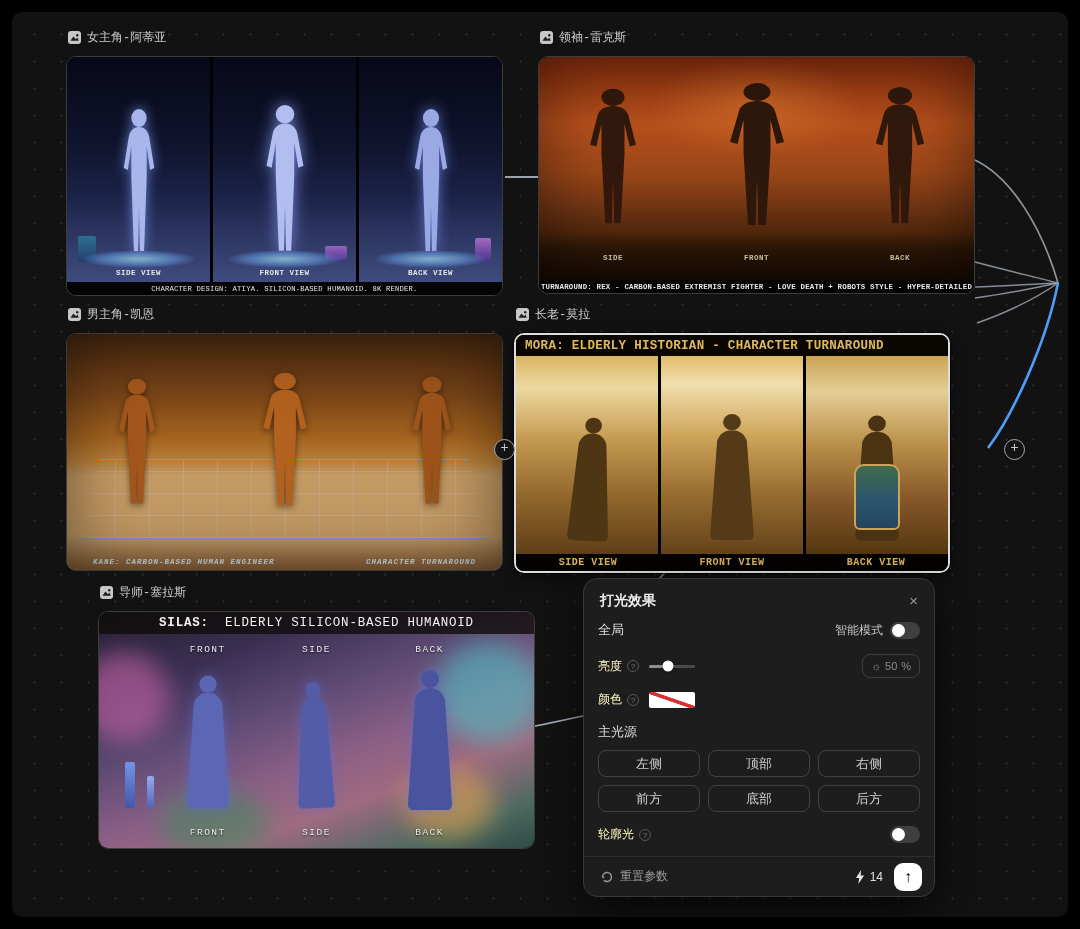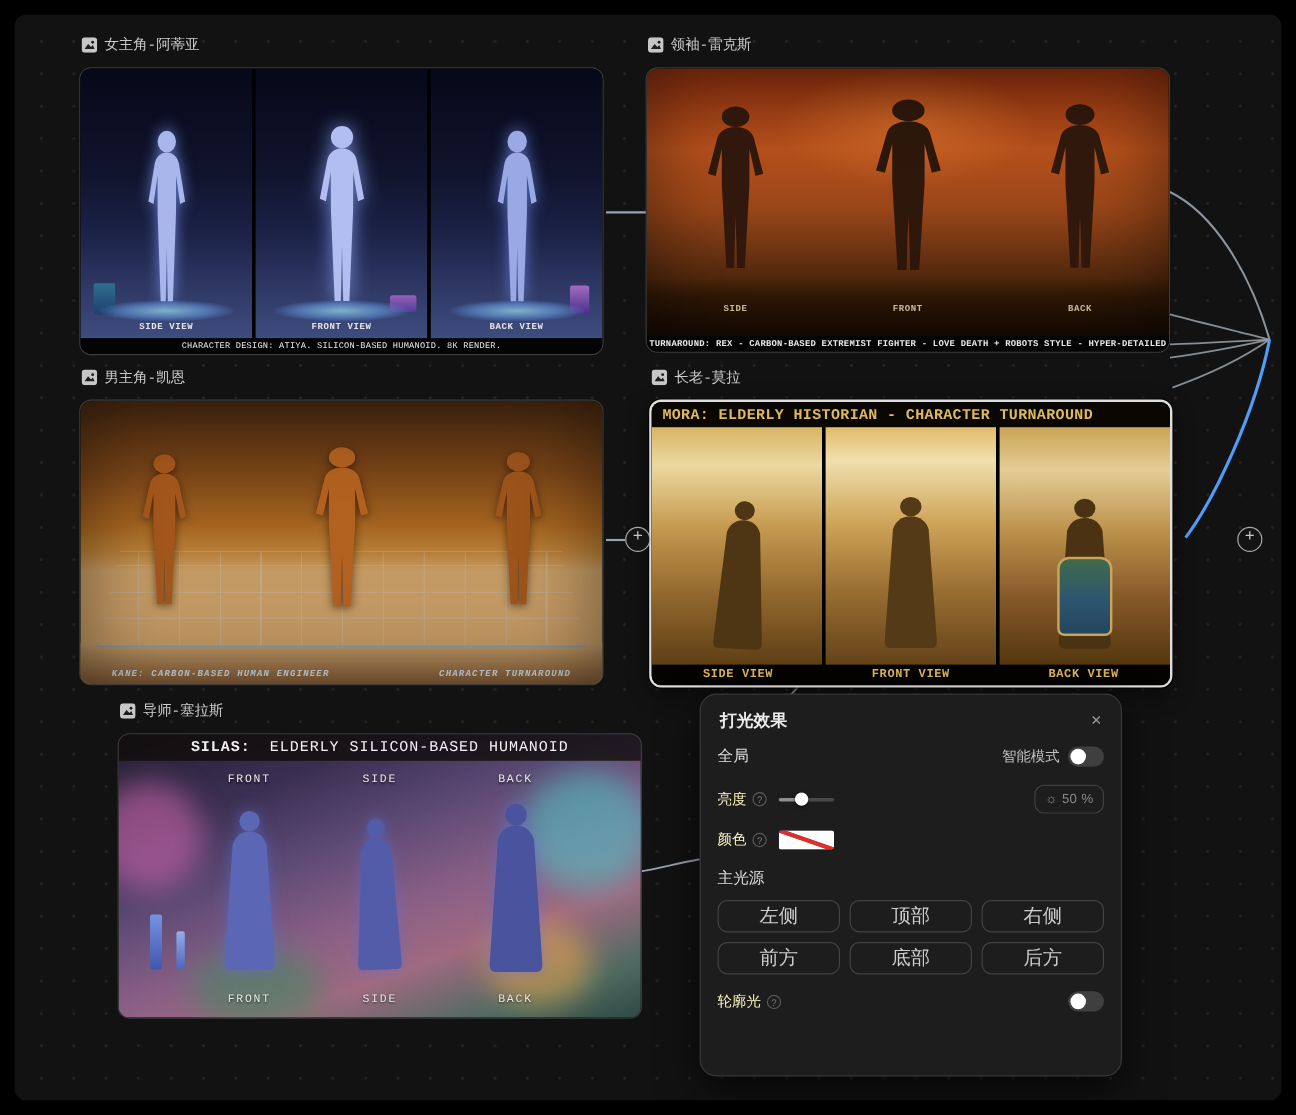--- a/index.html
+++ b/index.html
@@ -114,21 +114,21 @@
   .slider { position:relative; width:46px; height:3px; border-radius:2px; margin-left:10px;
     background:linear-gradient(90deg,#8f8f8f 0 46%,#4a4a4a 46% 100%); flex:none; }
   .knob { position:absolute; left:42%; top:50%; transform:translate(-50%,-50%); width:11px; height:11px; border-radius:50%; background:#fff; box-shadow:0 1px 3px rgba(0,0,0,.6); }
   .value-box { margin-left:auto; width:58px; height:24px; border:1px solid #3f3f3f; border-radius:8px;
     display:flex; align-items:center; justify-content:center; gap:4px; color:#8a8a8a; font-size:11px; }
   .row-color { margin-top:13px; }
   .swatch { width:46px; height:16px; background:#fff; border-radius:2px; margin-left:10px;
     background-image:linear-gradient(to top right, rgba(0,0,0,0) 43%, #d93030 45%, #d93030 55%, rgba(0,0,0,0) 57%); }
   .row-main { margin-top:15px; }
   .btn-grid { display:grid; grid-template-columns:repeat(3,1fr); gap:8px; margin-top:9px; }
-  .lt-btn { height:27px; border:1px solid #424242; border-radius:8px; background:none; color:#cfcfcf; font-size:16px; font-family:inherit; }
+  .lt-btn { height:27px; border:1px solid #424242; border-radius:8px; background:none; color:#cfcfcf; font-size:13px; font-family:inherit; }
   .row-rim { margin-top:14px; }
   .row-rim .toggle { margin-left:auto; }
 
   .panel-footer { position:absolute; left:0; right:0; bottom:0; height:40px; border-top:1px solid #2d2d2d;
     display:flex; align-items:center; padding:0 12px 0 16px; }
   .reset { display:flex; align-items:center; gap:6px; color:#9a9a9a; font-size:12px; }
   .foot-right { margin-left:auto; display:flex; align-items:center; gap:5px; color:#e0e0e0; font-size:12px; }
   .submit { width:28px; height:28px; border-radius:9px; border:none; background:#fff; color:#111; font-size:16px; font-weight:bold; line-height:26px; margin-left:6px; }
 
   .icon-img { width:13px; height:13px; flex:none; }
@@ -264,21 +264,21 @@
           <svg class="fig" style="left:84%; bottom:62px; height:134px; width:54px; color:#9e541b; filter:drop-shadow(0 2px 3px rgba(30,15,5,.6)); transform:translateX(-50%) scaleX(1.2);">
               <use href="#fig-person"></use>
             </svg>
           <div class="bp-text" style="left:6%;">KANE: CARBON-BASED HUMAN ENGINEER</div>
           <div class="bp-text" style="right:6%;">CHARACTER TURNAROUND</div>
         </div>
         <div class="shade"></div>
       </div>
     </div>
 
-    <div class="node" style="left:529px; top:295px; width:490px;">
+    <div class="node" style="left:502px; top:295px; width:490px;">
       <div class="node-label">
         <svg class="icon-img">
             <use href="#icon-image"></use>
           </svg>
         <span>长老-莫拉</span>
       </div>
       <div class="frame selected" style="width:436px; height:240px;">
         <div class="mora-title">MORA: ELDERLY HISTORIAN - CHARACTER TURNAROUND</div>
         <div class="mora-tri">
           <div class="pane mora-p1">
@@ -392,16 +392,31 @@
             <button class="lt-btn">底部</button>
             <button class="lt-btn">后方</button>
           </div>
           <div class="row row-rim">
             <span class="lbl dim">轮廓光</span>
             <span class="help">?</span>
             <span class="toggle"></span>
           </div>
         </div>
       </div>
+      <div class="panel-footer">
+        <span class="reset">
+          <svg width="14" height="14">
+              <use href="#icon-reset"></use>
+            </svg>
+          <span>重置参数</span>
+        </span>
+        <span class="foot-right">
+          <svg width="10" height="14">
+              <use href="#icon-bolt"></use>
+            </svg>
+          <span>14</span>
+          <button class="submit"><span>↑</span></button>
+        </span>
+      </div>
     </div>
 
   </div>
 </div>
 
 </body></html>

